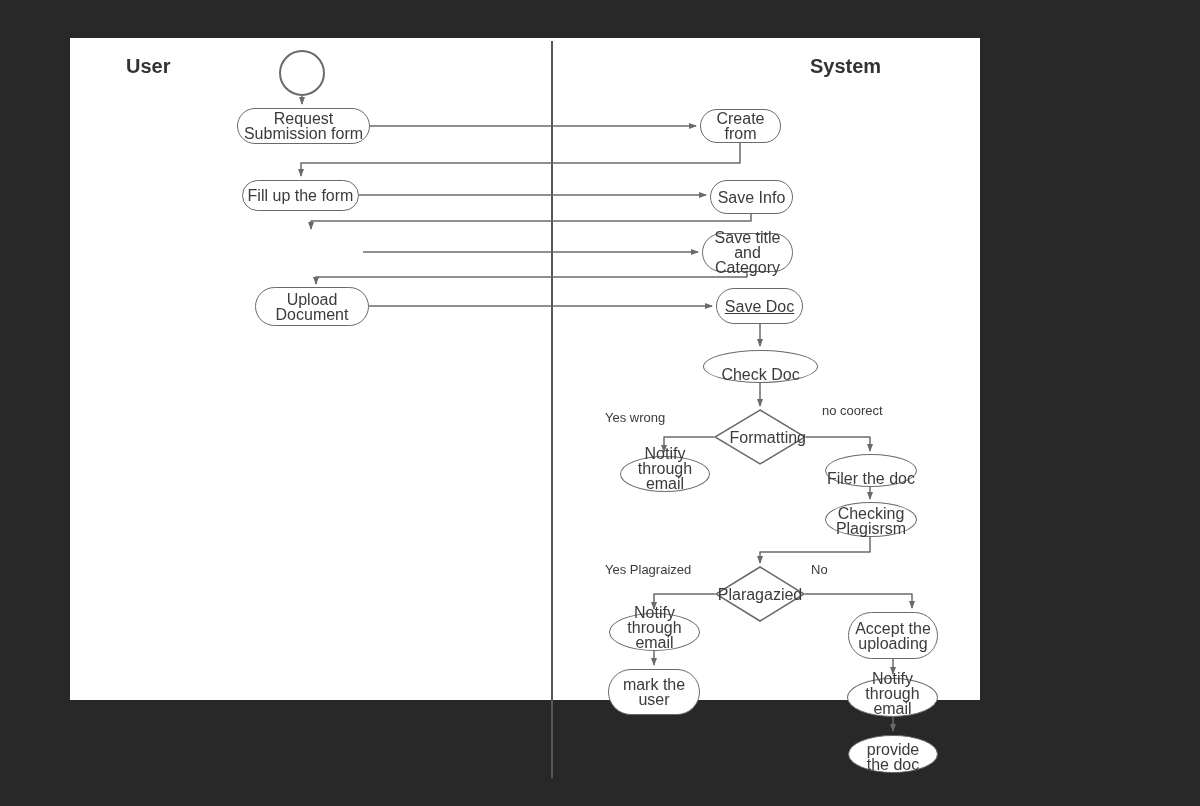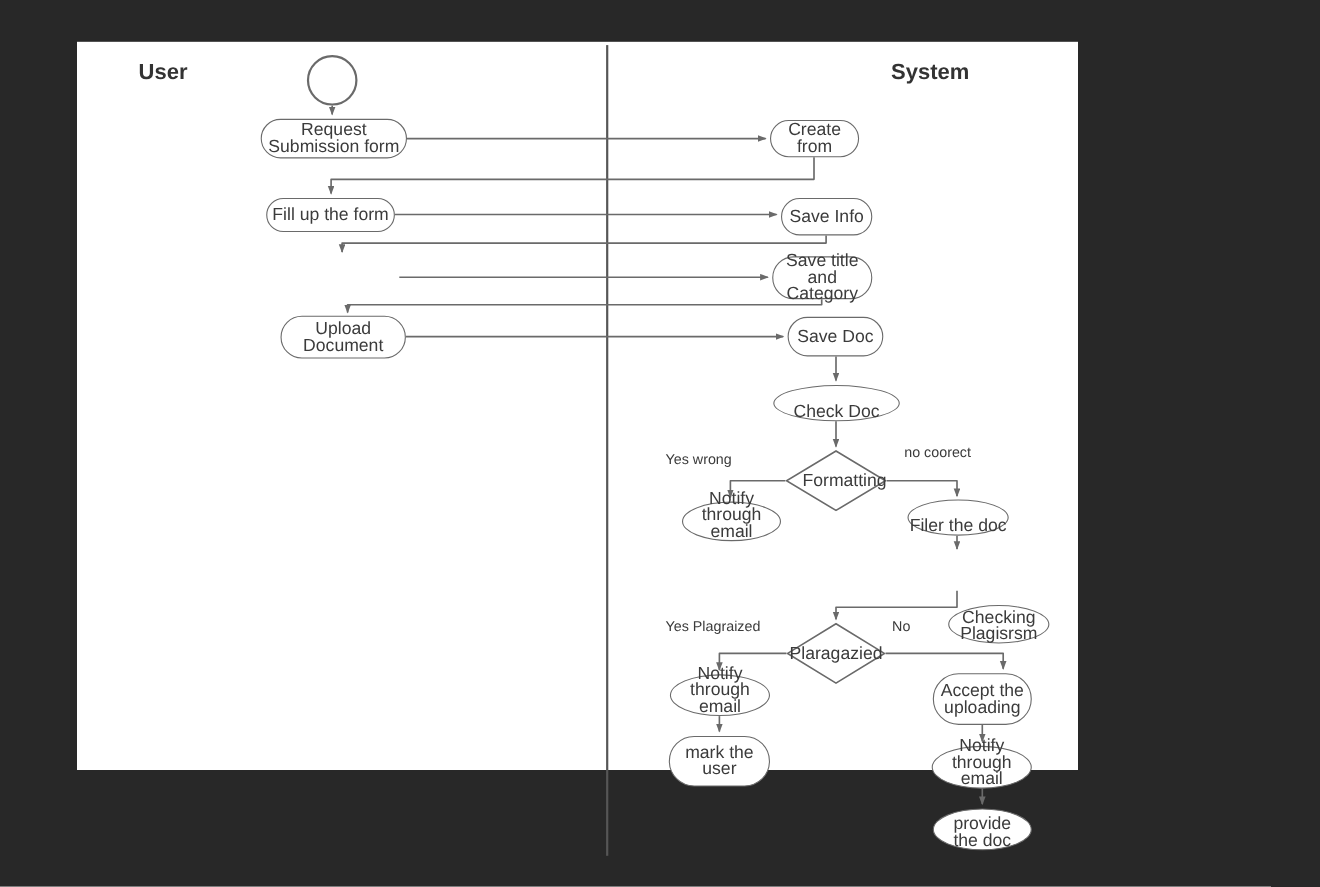--- a/index.html
+++ b/index.html
@@ -115,21 +115,21 @@
 
     <div class="node stadium" style="left:640px;top:142px;width:83px;height:34px;">
       <span class="lbl">Save Info</span>
     </div>
 
     <div class="node stadium" style="left:632px;top:195px;width:91px;height:39px;justify-content:center;">
       <span class="lbl">Save title and
 Category</span>
     </div>
 
-    <div class="node stadium" style="left:646px;top:250px;width:87px;height:36px;">
+    <div class="node stadium" style="left:646px;top:250px;width:87px;height:36px;text-decoration:underline;">
       <span class="lbl">Save Doc</span>
     </div>
 
     <div class="node ellipse" style="left:633px;top:312px;width:115px;height:33px;">
       <span class="lbl">Check Doc</span>
     </div>
 
     <div class="node diamond" style="left:644px;top:371px;width:92px;height:56px;justify-content:flex-end;">
       <svg viewBox="0 0 92 56" preserveAspectRatio="none">
           <polygon points="46,1 91,28 46,55 1,28"></polygon>
@@ -139,21 +139,21 @@
 
     <div class="node ellipse" style="left:550px;top:418px;width:90px;height:36px;">
       <span class="lbl">Notify through
 email</span>
     </div>
 
     <div class="node ellipse" style="left:755px;top:416px;width:92px;height:33px;">
       <span class="lbl">Filer the doc</span>
     </div>
 
-    <div class="node ellipse" style="left:792px;top:464px;width:92px;height:35px;margin-top:48px;">
+    <div class="node ellipse" style="left:755px;top:464px;width:92px;height:35px;">
       <span class="lbl">Checking
 Plagisrsm</span>
     </div>
 
     <div class="node diamond" style="left:645px;top:528px;width:90px;height:56px;">
       <svg viewBox="0 0 90 56" preserveAspectRatio="none">
           <polygon points="45,1 89,28 45,55 1,28"></polygon>
         </svg>
       <span class="lbl">Plaragazied</span>
     </div>

